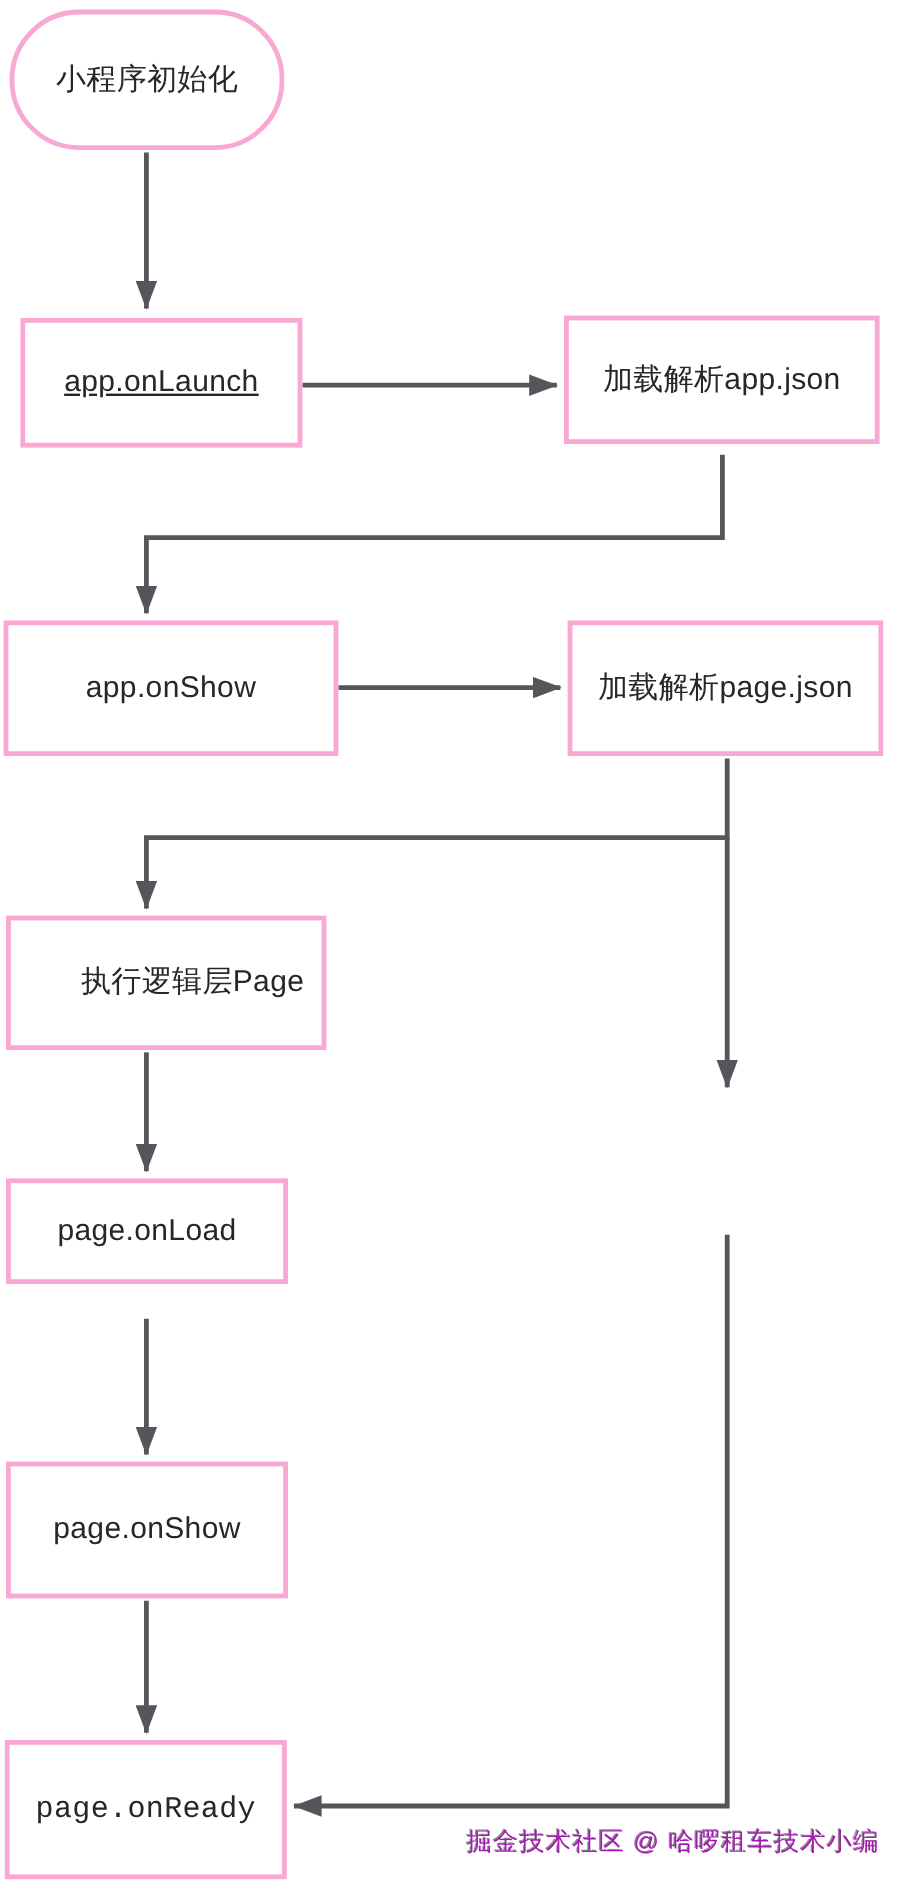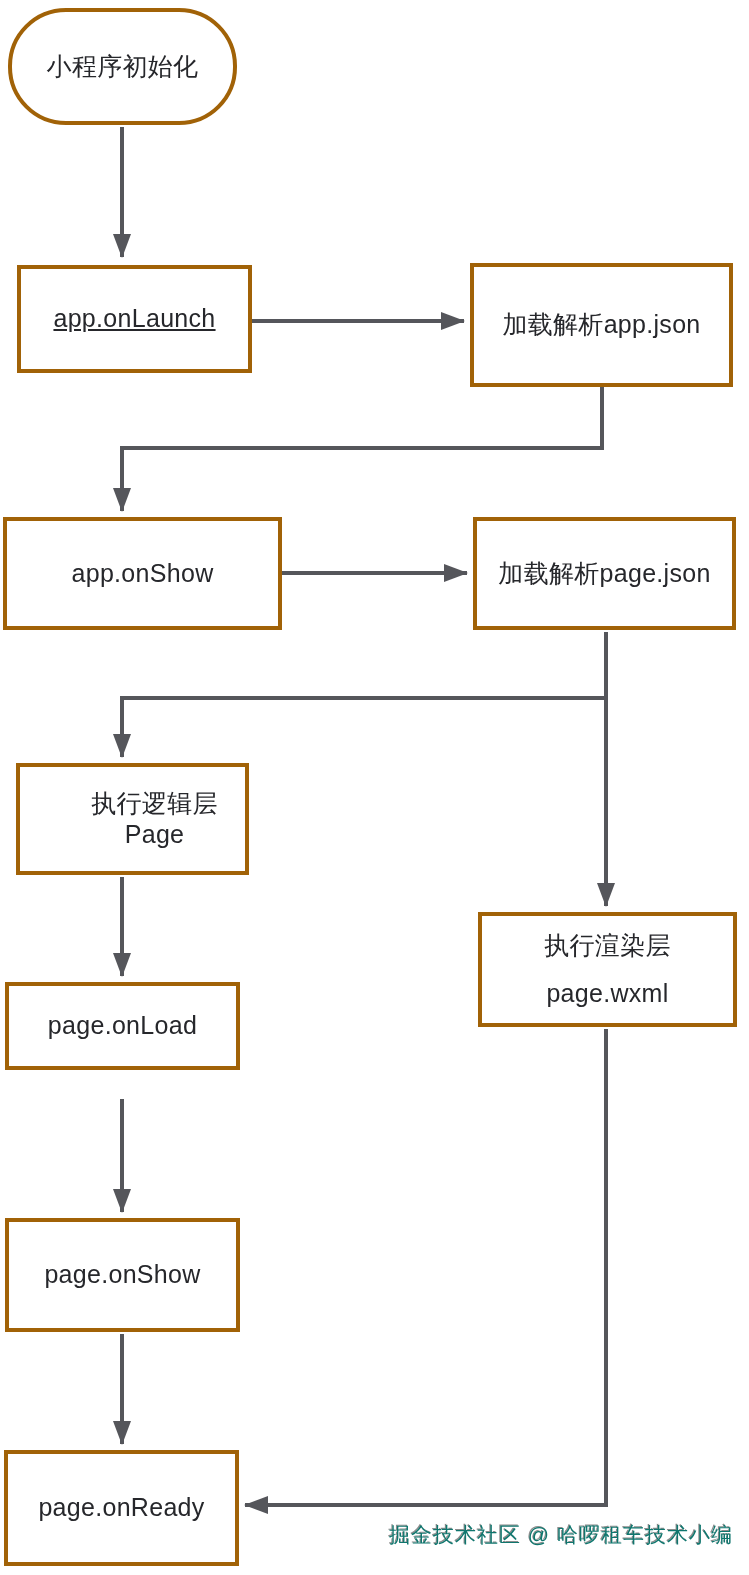--- a/index.html
+++ b/index.html
@@ -19,53 +19,53 @@
     position: absolute;
     left: 0;
     top: 0;
     width: 749px;
     height: 1575px;
     pointer-events: none;
   }
   .node {
     position: absolute;
     box-sizing: border-box;
-    border: 4px solid #a16207;
+    border: 4px solid #f9a8d4;
     background: #ffffff;
     display: flex;
     align-items: center;
     justify-content: center;
     flex-direction: column;
     color: #26272B;
     font-size: 25px;
     letter-spacing: 0.3px;
     text-align: center;
     line-height: 1.25;
   }
   .node .lbl { display: block; }
   .node .lbl + .lbl { margin-top: 16px; }
 
   .n-start          { left: 8px;   top: 8px;    width: 229px; height: 117px; border-radius: 58px; }
   .n-app-onlaunch   { left: 17px;   top: 265px;  width: 235px; height: 108px; text-decoration: underline; }
-  .n-load-app-json  { left: 470px; top: 263px;  width: 263px; height: 124px; }
+  .n-load-app-json  { left: 470px; top: 263px;  width: 263px; height: 107px; }
   .n-app-onshow     { left: 3px;   top: 517px;  width: 279px; height: 113px; }
   .n-load-page-json { left: 473px; top: 517px;  width: 263px; height: 113px; }
-  .n-exec-logic     { left: 16px;   top: 763px;  width: 233px; height: 112px; padding-left: 44px; }
+  .n-exec-logic     { left: 5px;   top: 763px;  width: 267px; height: 112px; padding-left: 44px; }
   .n-exec-render    { left: 478px; top: 912px;  width: 259px; height: 115px; }
   .n-page-onload    { left: 5px;   top: 982px;  width: 235px; height: 88px; }
   .n-page-onshow    { left: 5px;   top: 1218px; width: 235px; height: 114px; align-items: center; }
-  .n-page-onready   { left: 4px;   top: 1450px; width: 235px; height: 116px; }
+  .n-page-onready   { left: 4px;   top: 1450px; width: 235px; height: 116px; font-family: Liberation Mono, monospace; }
 
   .watermark {
     position: absolute;
     right: 16px;
     top: 1521px;
     font-size: 21px;
     letter-spacing: 1px;
-    color: #0f766e;
+    color: #a21caf;
     text-shadow: 1px 1px 0 #ffffff, -1px -1px 0 #8d8d8d;
     white-space: nowrap;
   }
 </style>
 </head>
 <body>
 
 <div id="canvas">
 
   <svg class="edge-layer" viewBox="0 0 749 1575" xmlns="http://www.w3.org/2000/svg">
@@ -105,24 +105,20 @@
   </div>
 
   <div class="node n-load-page-json">
     <span class="lbl">加载解析page.json</span>
   </div>
 
   <div class="node n-exec-logic">
     <span class="lbl">执行逻辑层Page</span>
   </div>
 
-  <div class="node n-exec-render">
-    <span class="lbl">执行渲染层</span>
-    <span class="lbl">page.wxml</span>
-  </div>
 
   <div class="node n-page-onload">
     <span class="lbl">page.onLoad</span>
   </div>
 
   <div class="node n-page-onshow">
     <span class="lbl">page.onShow</span>
   </div>
 
   <div class="node n-page-onready">

